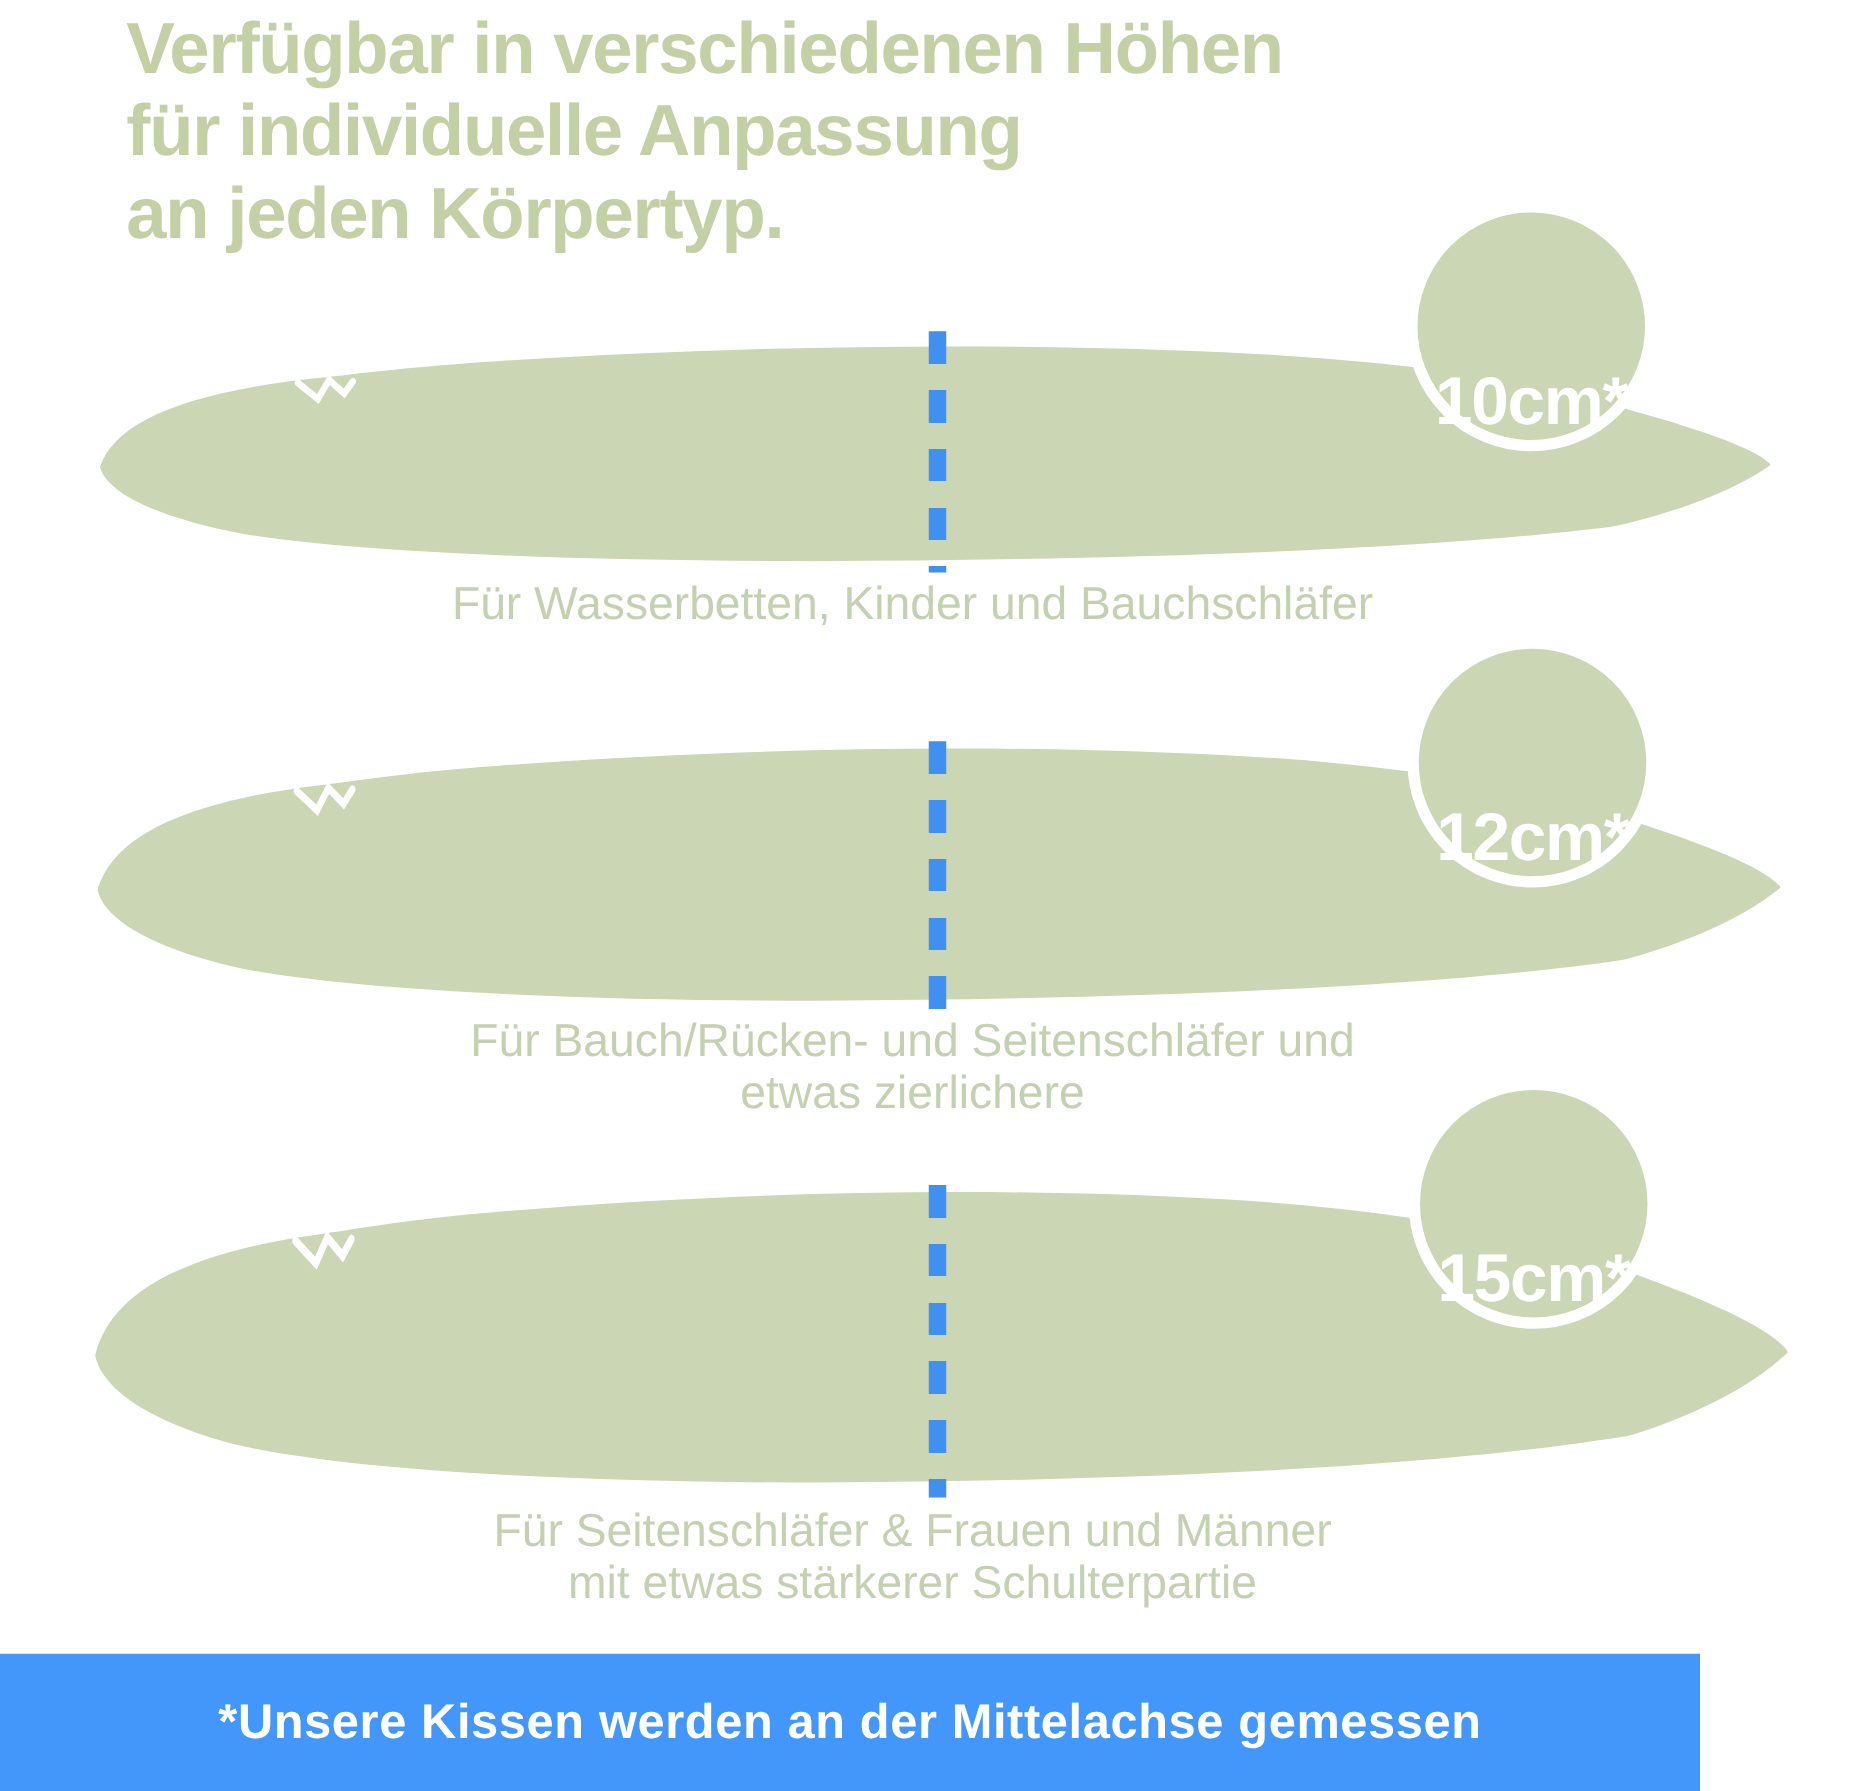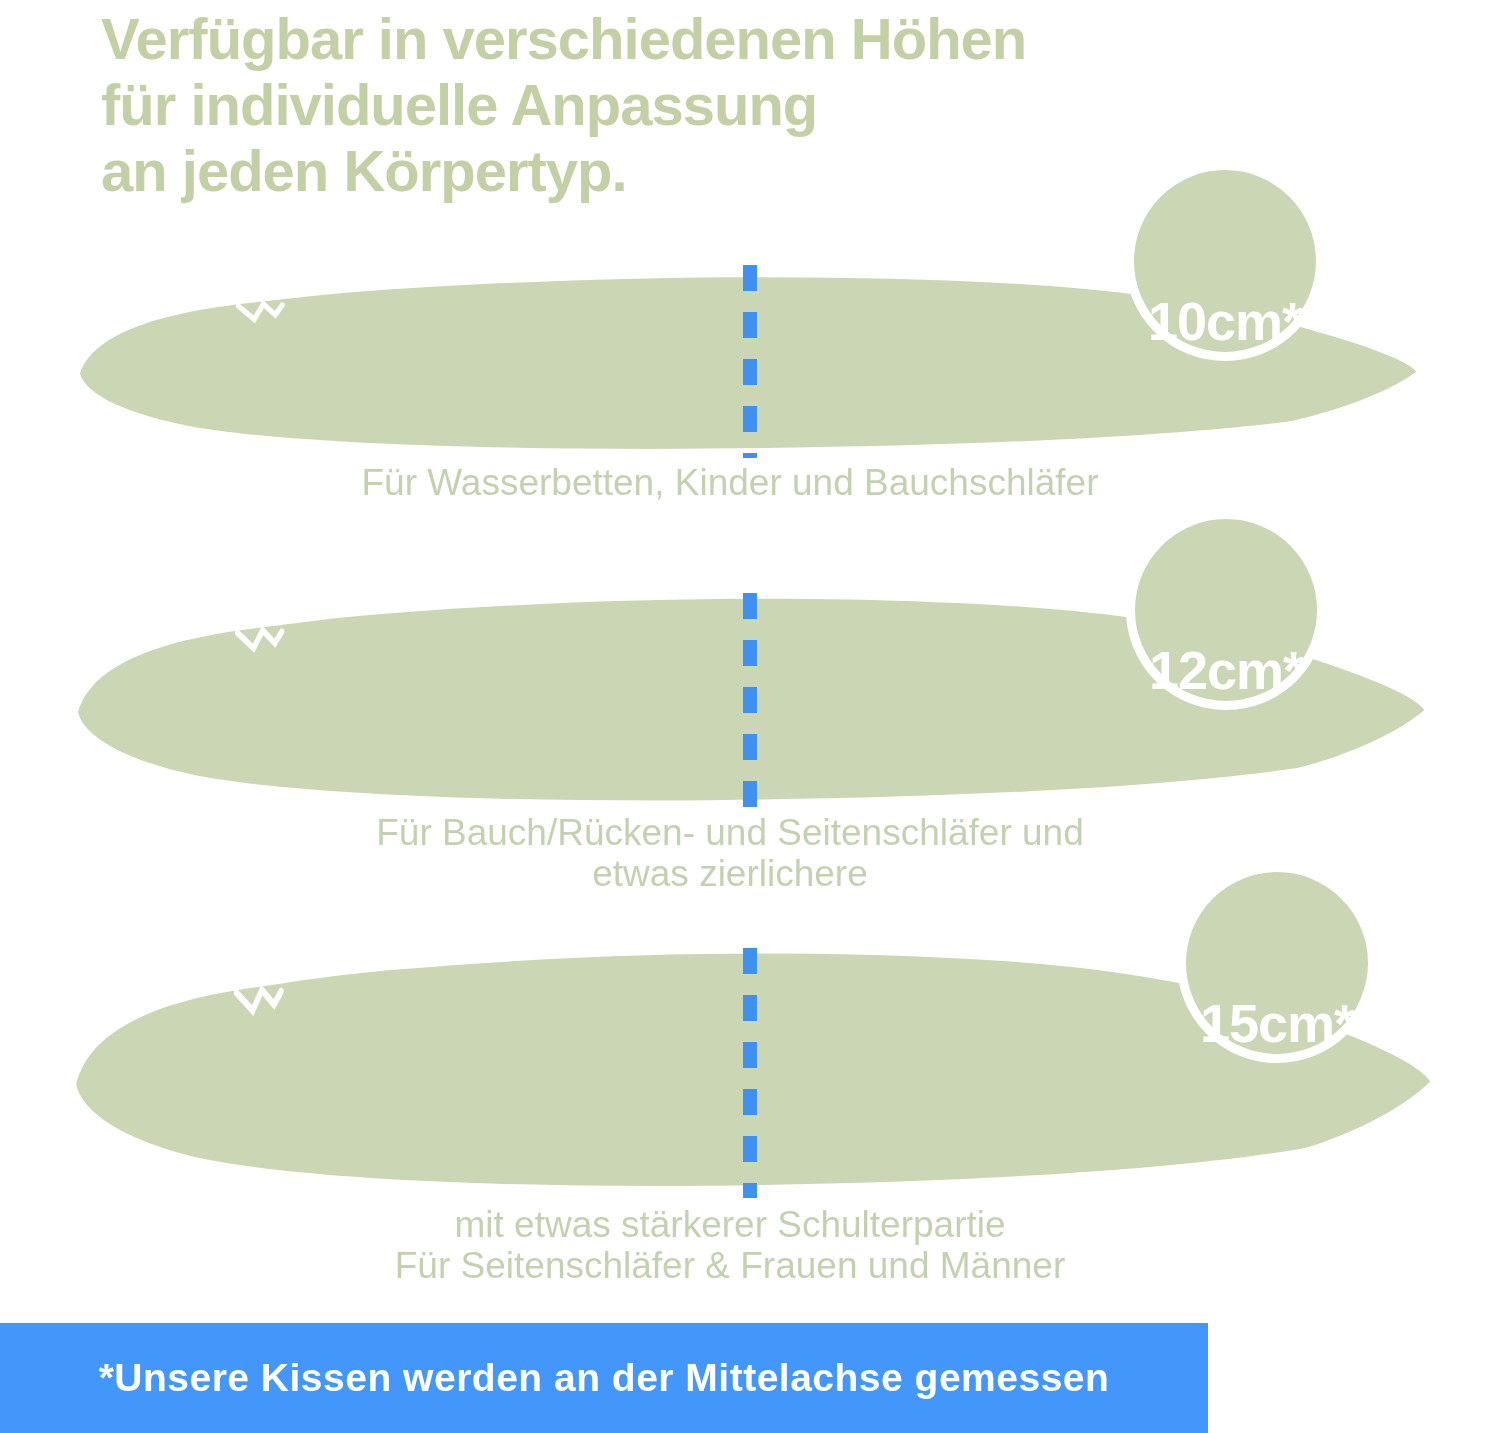--- a/index.html
+++ b/index.html
@@ -74,21 +74,21 @@
     font-size: 37px;
     line-height: 41px;
     z-index: 2;
   }
 
   
   .footer-bar {
     position: absolute;
     left: 0;
     top: 1323px;
-    width: 1208px;
+    width: 1360px;
     height: 110px;
     background: #4497fa;
     z-index: 4;
     display: flex;
     align-items: center;
     justify-content: center;
   }
   .footer-bar .footer-note {
     color: #ffffff;
     font-size: 39px;
@@ -154,25 +154,25 @@
     <div>Für Bauch/Rücken- und Seitenschläfer und</div>
     <div>etwas zierlichere</div>
   </div>
 
   <div class="pillow-svg" style="left:66px; top:925px; width:1380px; height:295px;">
     <svg viewBox="0 0 1360 200" preserveAspectRatio="none">
         <use href="#pillow-shape"></use>
       </svg>
   </div>
   <div class="measure-line" style="left:743px; top:948px; height:250px;"></div>
-  <div class="height-badge" style="left:1177px; top:863px;">
+  <div class="height-badge" style="left:1127px; top:863px;">
     <span class="badge-label">15cm*</span>
   </div>
   <div class="caption" style="top:1204px;">
+    <div>Für Seitenschläfer &amp; Frauen und Männer</div>
     <div>mit etwas stärkerer Schulterpartie</div>
-    <div>Für Seitenschläfer &amp; Frauen und Männer</div>
   </div>
 
   <div class="footer-bar">
     <span class="footer-note">*Unsere Kissen werden an der Mittelachse gemessen</span>
   </div>
 
 </div>
 
 </body></html>

